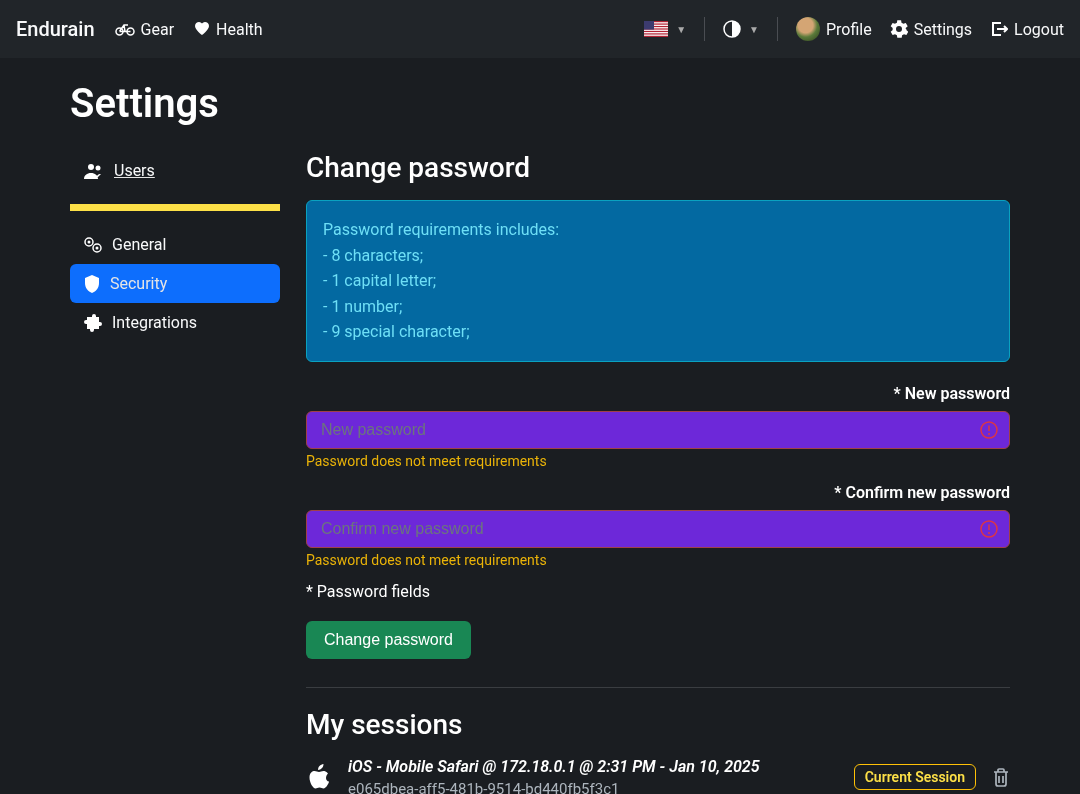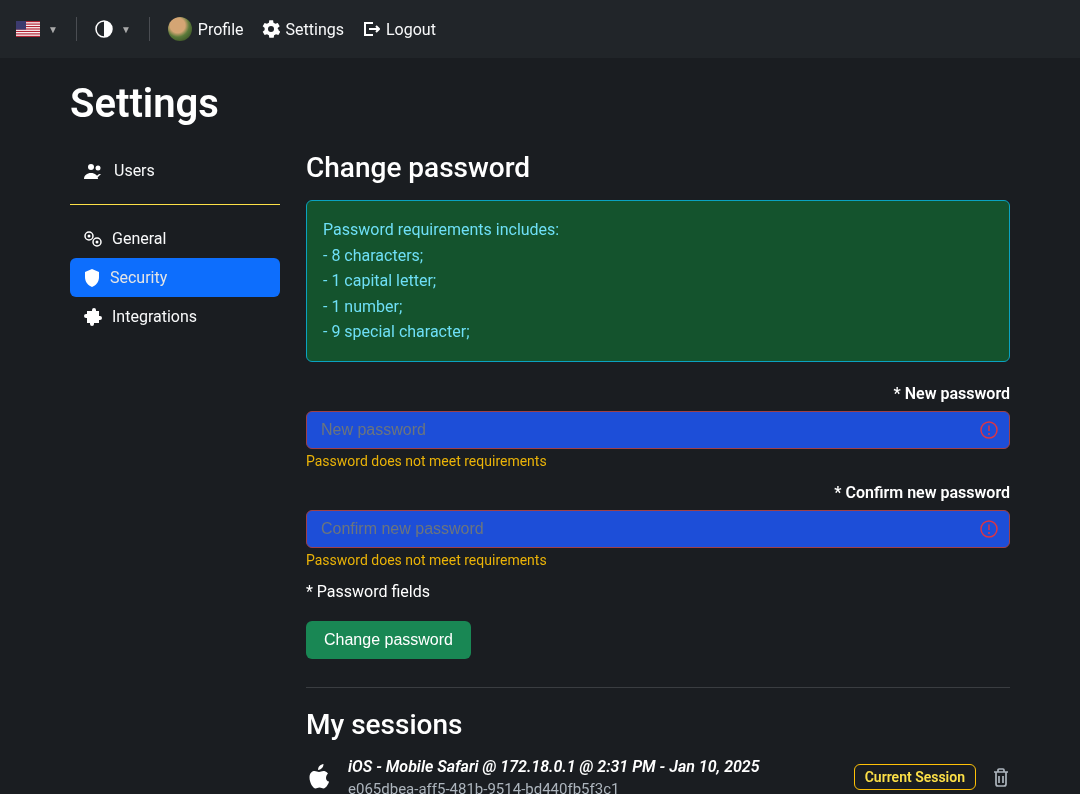--- a/index.html
+++ b/index.html
@@ -24,38 +24,38 @@
     .nav-link { display: flex; align-items: center; gap: 6px; color: #f8f9fa; font-size: 16px; cursor: pointer; }
     .nav-right { display: flex; align-items: center; gap: 18px; }
     .nav-divider { width: 1px; height: 24px; background: #4a4d52; }
     .avatar { width: 24px; height: 24px; border-radius: 50%; background: radial-gradient(circle at 40% 35%, #d4a574 35%, #5a7a3a 55%, #2a3a1a); }
     .caret { font-size: 10px; color: #aaa; margin-left: 2px; }
     .content-wrap { padding: 22px 70px; }
     .page-title { font-size: 40px; font-weight: 600; margin-bottom: 24px; color: #fff; }
     .main { display: flex; gap: 26px; }
     .sidebar { width: 210px; flex-shrink: 0; }
     .sidebar-group { padding-bottom: 14px; margin-bottom: 14px; }
-    .sidebar-group.divided { border-bottom: 1px solid #fde047; }
+    .sidebar-group.divided { border-bottom: 7px solid #fde047; text-decoration: underline; }
     .sidebar-item {
       display: flex; align-items: center; gap: 10px;
       padding: 10px 14px; border-radius: 6px;
       font-size: 16px; cursor: pointer; color: #f8f9fa;
     }
     .sidebar-item.active { background: #0d6efd; color: #e5e5e5; }
     .main-col { flex: 1; }
     .section-title { font-size: 28px; font-weight: 500; margin-bottom: 16px; color: #fff; }
     .info-box {
-      background: #14532d; border: 1px solid #0aa2c0;
+      background: #0369a1; border: 1px solid #0aa2c0;
       border-radius: 6px; padding: 16px; color: #6edff6;
       font-size: 16px; line-height: 1.6; margin-bottom: 22px;
     }
     .label { font-weight: 600; font-size: 16px; margin-bottom: 8px; display: block; color: #fff; text-align: right; }
     .input-wrap { position: relative; margin-bottom: 4px; }
     .input {
-      width: 100%; background: #1d4ed8; border: 1px solid #a04048;
+      width: 100%; background: #6d28d9; border: 1px solid #a04048;
       border-radius: 6px; padding: 9px 40px 9px 14px; font-size: 16px;
       color: #e5e5e5;
     }
     .input::placeholder { color: #6c757d; }
     .input-icon { position: absolute; right: 12px; top: 50%; transform: translateY(-50%); color: #dc3545; }
     .error-text { color: #eab308; font-size: 14px; margin-bottom: 14px; }
     .note { font-size: 16px; margin-bottom: 20px; color: #fff; }
     .btn-primary {
       background: #198754; color: #fff; border: none; border-radius: 6px;
       padding: 10px 18px; font-size: 16px; cursor: pointer;
@@ -70,20 +70,37 @@
       border: 1px solid #ffc107; color: #fde047; border-radius: 6px;
       padding: 4px 10px; font-size: 14px; font-weight: 600;
     }
     .trash { color: #adb5bd; cursor: pointer; }
     svg { display: block; }
   </style>
 </head>
 <body>
 
 <div class="navbar">
+  <div class="nav-left">
+    <span class="brand">Endurain</span>
+    <span class="nav-link">
+      <svg width="20" height="14" viewBox="0 0 20 14">
+          <circle cx="4.5" cy="9.5" r="3.5" fill="none" stroke="#fff" stroke-width="1.5"></circle>
+          <circle cx="15.5" cy="9.5" r="3.5" fill="none" stroke="#fff" stroke-width="1.5"></circle>
+          <path d="M4.5 9.5 L9 3 L13 3 M9 3 L10 9.5 L15.5 9.5 M10 9.5 L4.5 9.5" fill="none" stroke="#fff" stroke-width="1.5"></path>
+        </svg>
+      <span>Gear</span>
+    </span>
+    <span class="nav-link">
+      <svg width="16" height="14" viewBox="0 0 16 14">
+          <path d="M8 13 C8 13 1 8 1 4 C1 1.5 3 0 5 0 C6.5 0 8 1.5 8 1.5 C8 1.5 9.5 0 11 0 C13 0 15 1.5 15 4 C15 8 8 13 8 13 Z" fill="#fff"></path>
+        </svg>
+      <span>Health</span>
+    </span>
+  </div>
   <div class="nav-right">
     <span class="nav-link">
       <svg width="24" height="16" viewBox="0 0 24 16">
           <rect width="24" height="16" fill="#b22234"></rect>
           <rect y="1.23" width="24" height="1.23" fill="#fff"></rect>
           <rect y="3.69" width="24" height="1.23" fill="#fff"></rect>
           <rect y="6.15" width="24" height="1.23" fill="#fff"></rect>
           <rect y="8.62" width="24" height="1.23" fill="#fff"></rect>
           <rect y="11.08" width="24" height="1.23" fill="#fff"></rect>
           <rect y="13.54" width="24" height="1.23" fill="#fff"></rect>

